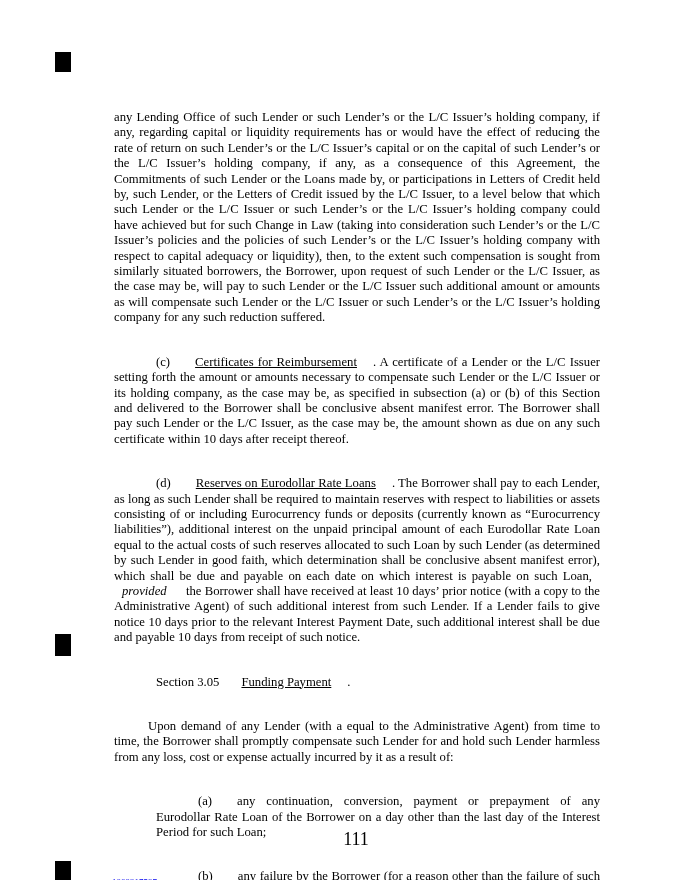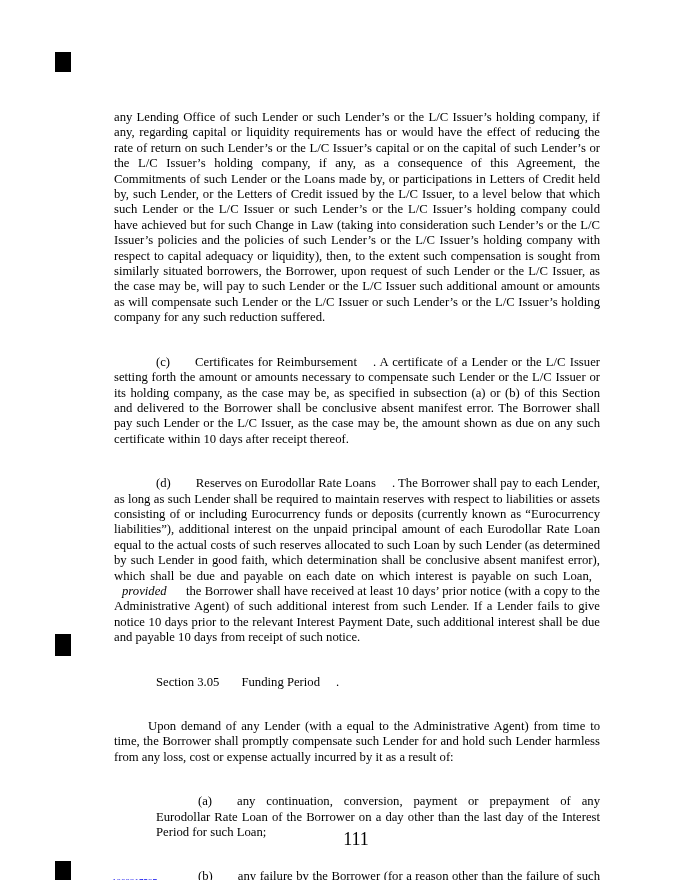--- a/index.html
+++ b/index.html
@@ -20,21 +20,21 @@
     width: 518px;
     font-size: 12.7px;
     line-height: 15.4px;
     text-align: justify;
   }
   p.body-para { margin: 0 0 13px 0; }
   p.indent { text-indent: 34px; }
   p.sub-item { margin-left: 42px; text-indent: 34px; }
   .label { padding-right: 17px; }
   .sec-label { padding-right: 14px; margin-top: 36px; }
-  .underline { }
+  .underline { text-decoration: underline; }
   .italic { font-style: italic; }
   .change-bar {
     position: absolute;
     left: 39px;
     width: 4px;
     background: #000000;
   }
   .bar-1 { top: 36px; height: 20px; }
   .bar-2 { top: 618px; height: 22px; }
   .bar-3 { top: 845px; height: 24px; }
@@ -82,21 +82,21 @@
 
     <p class="body-para indent">
       <span class="label">(c)</span><span class="underline">Certificates for Reimbursement</span><span>.  A certificate of a Lender or the L/C Issuer setting forth the amount or amounts necessary to compensate such Lender or the L/C Issuer or its holding company, as the case may be, as specified in subsection (a) or (b) of this Section and delivered to the Borrower shall be conclusive absent manifest error.  The Borrower shall pay such Lender or the L/C Issuer, as the case may be, the amount shown as due on any such certificate within 10 days after receipt thereof.</span>
     </p>
 
     <p class="body-para indent">
       <span class="label">(d)</span><span class="underline">Reserves on Eurodollar Rate Loans</span><span>.  The Borrower shall pay to each Lender, as long as such Lender shall be required to maintain reserves with respect to liabilities or assets consisting of or including Eurocurrency funds or deposits (currently known as “Eurocurrency liabilities”), additional interest on the unpaid principal amount of each Eurodollar Rate Loan equal to the actual costs of such reserves allocated to such Loan by such Lender (as determined by such Lender in good faith, which determination shall be conclusive absent manifest error), which shall be due and payable on each date on which interest is payable on such Loan, </span><span class="italic">provided</span><span> the Borrower shall have received at least 10 days’ prior notice (with a copy to the Administrative Agent) of such additional interest from such Lender.  If a Lender fails to give notice 10 days prior to the relevant Interest Payment Date, such additional interest shall be due and payable 10 days from receipt of such notice.</span>
     </p>
 
     <p class="body-para indent">
-      <span class="sec-label">Section 3.05</span><span class="underline">Funding Period</span><span>.</span>
+      <span class="sec-label">Section 3.05</span><span class="underline">Funding Payment</span><span>.</span>
     </p>
 
     <p class="body-para indent">Upon demand of any Lender (with a equal to the Administrative Agent) from time to time, the Borrower shall promptly compensate such Lender for and hold such Lender harmless from any loss, cost or expense actually incurred by it as a result of:</p>
 
     <p class="body-para sub-item">
       <span class="label">(a)</span><span>any continuation, conversion, payment or prepayment of any Eurodollar Rate Loan of the Borrower on a day other than the last day of the Interest Period for such Loan;</span>
     </p>
 
     <p class="body-para sub-item">
       <span class="label">(b)</span><span>any failure by the Borrower (for a reason other than the failure of such Lender to make a Loan) to prepay, borrow, continue or convert any Eurodollar Rate Loan of the Borrower on the date or in the amount provided by the Borrower; or</span>

